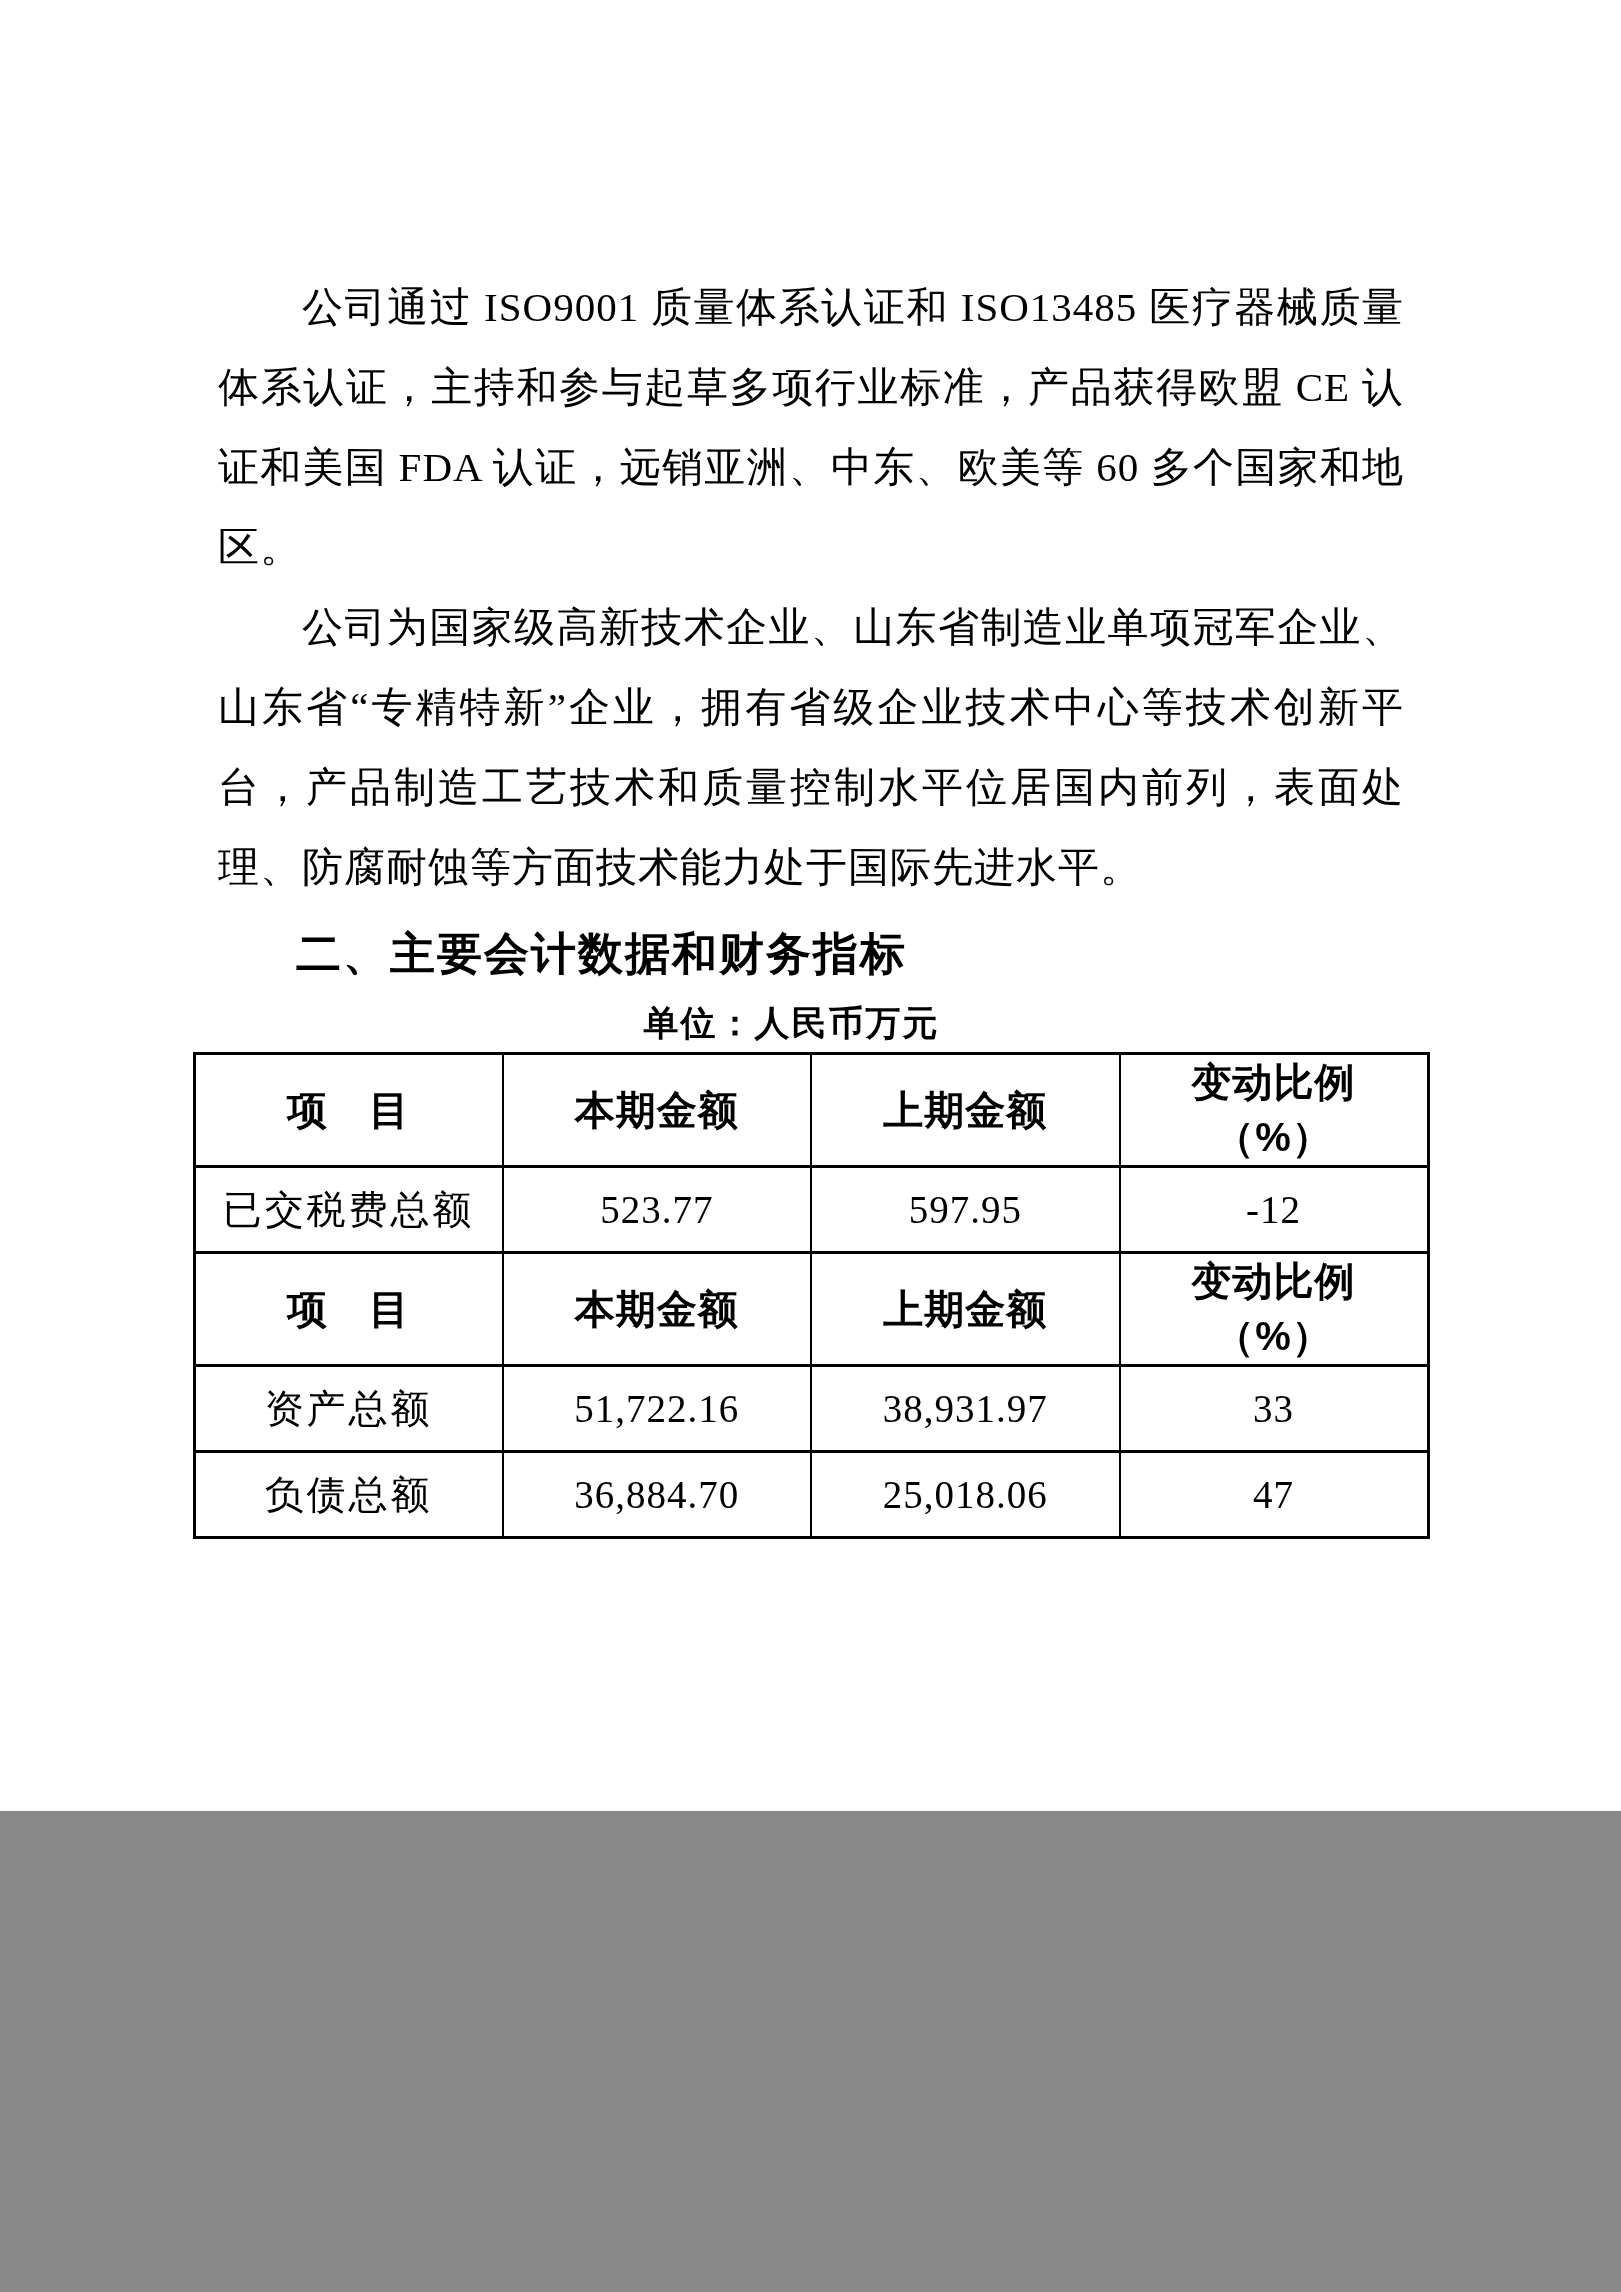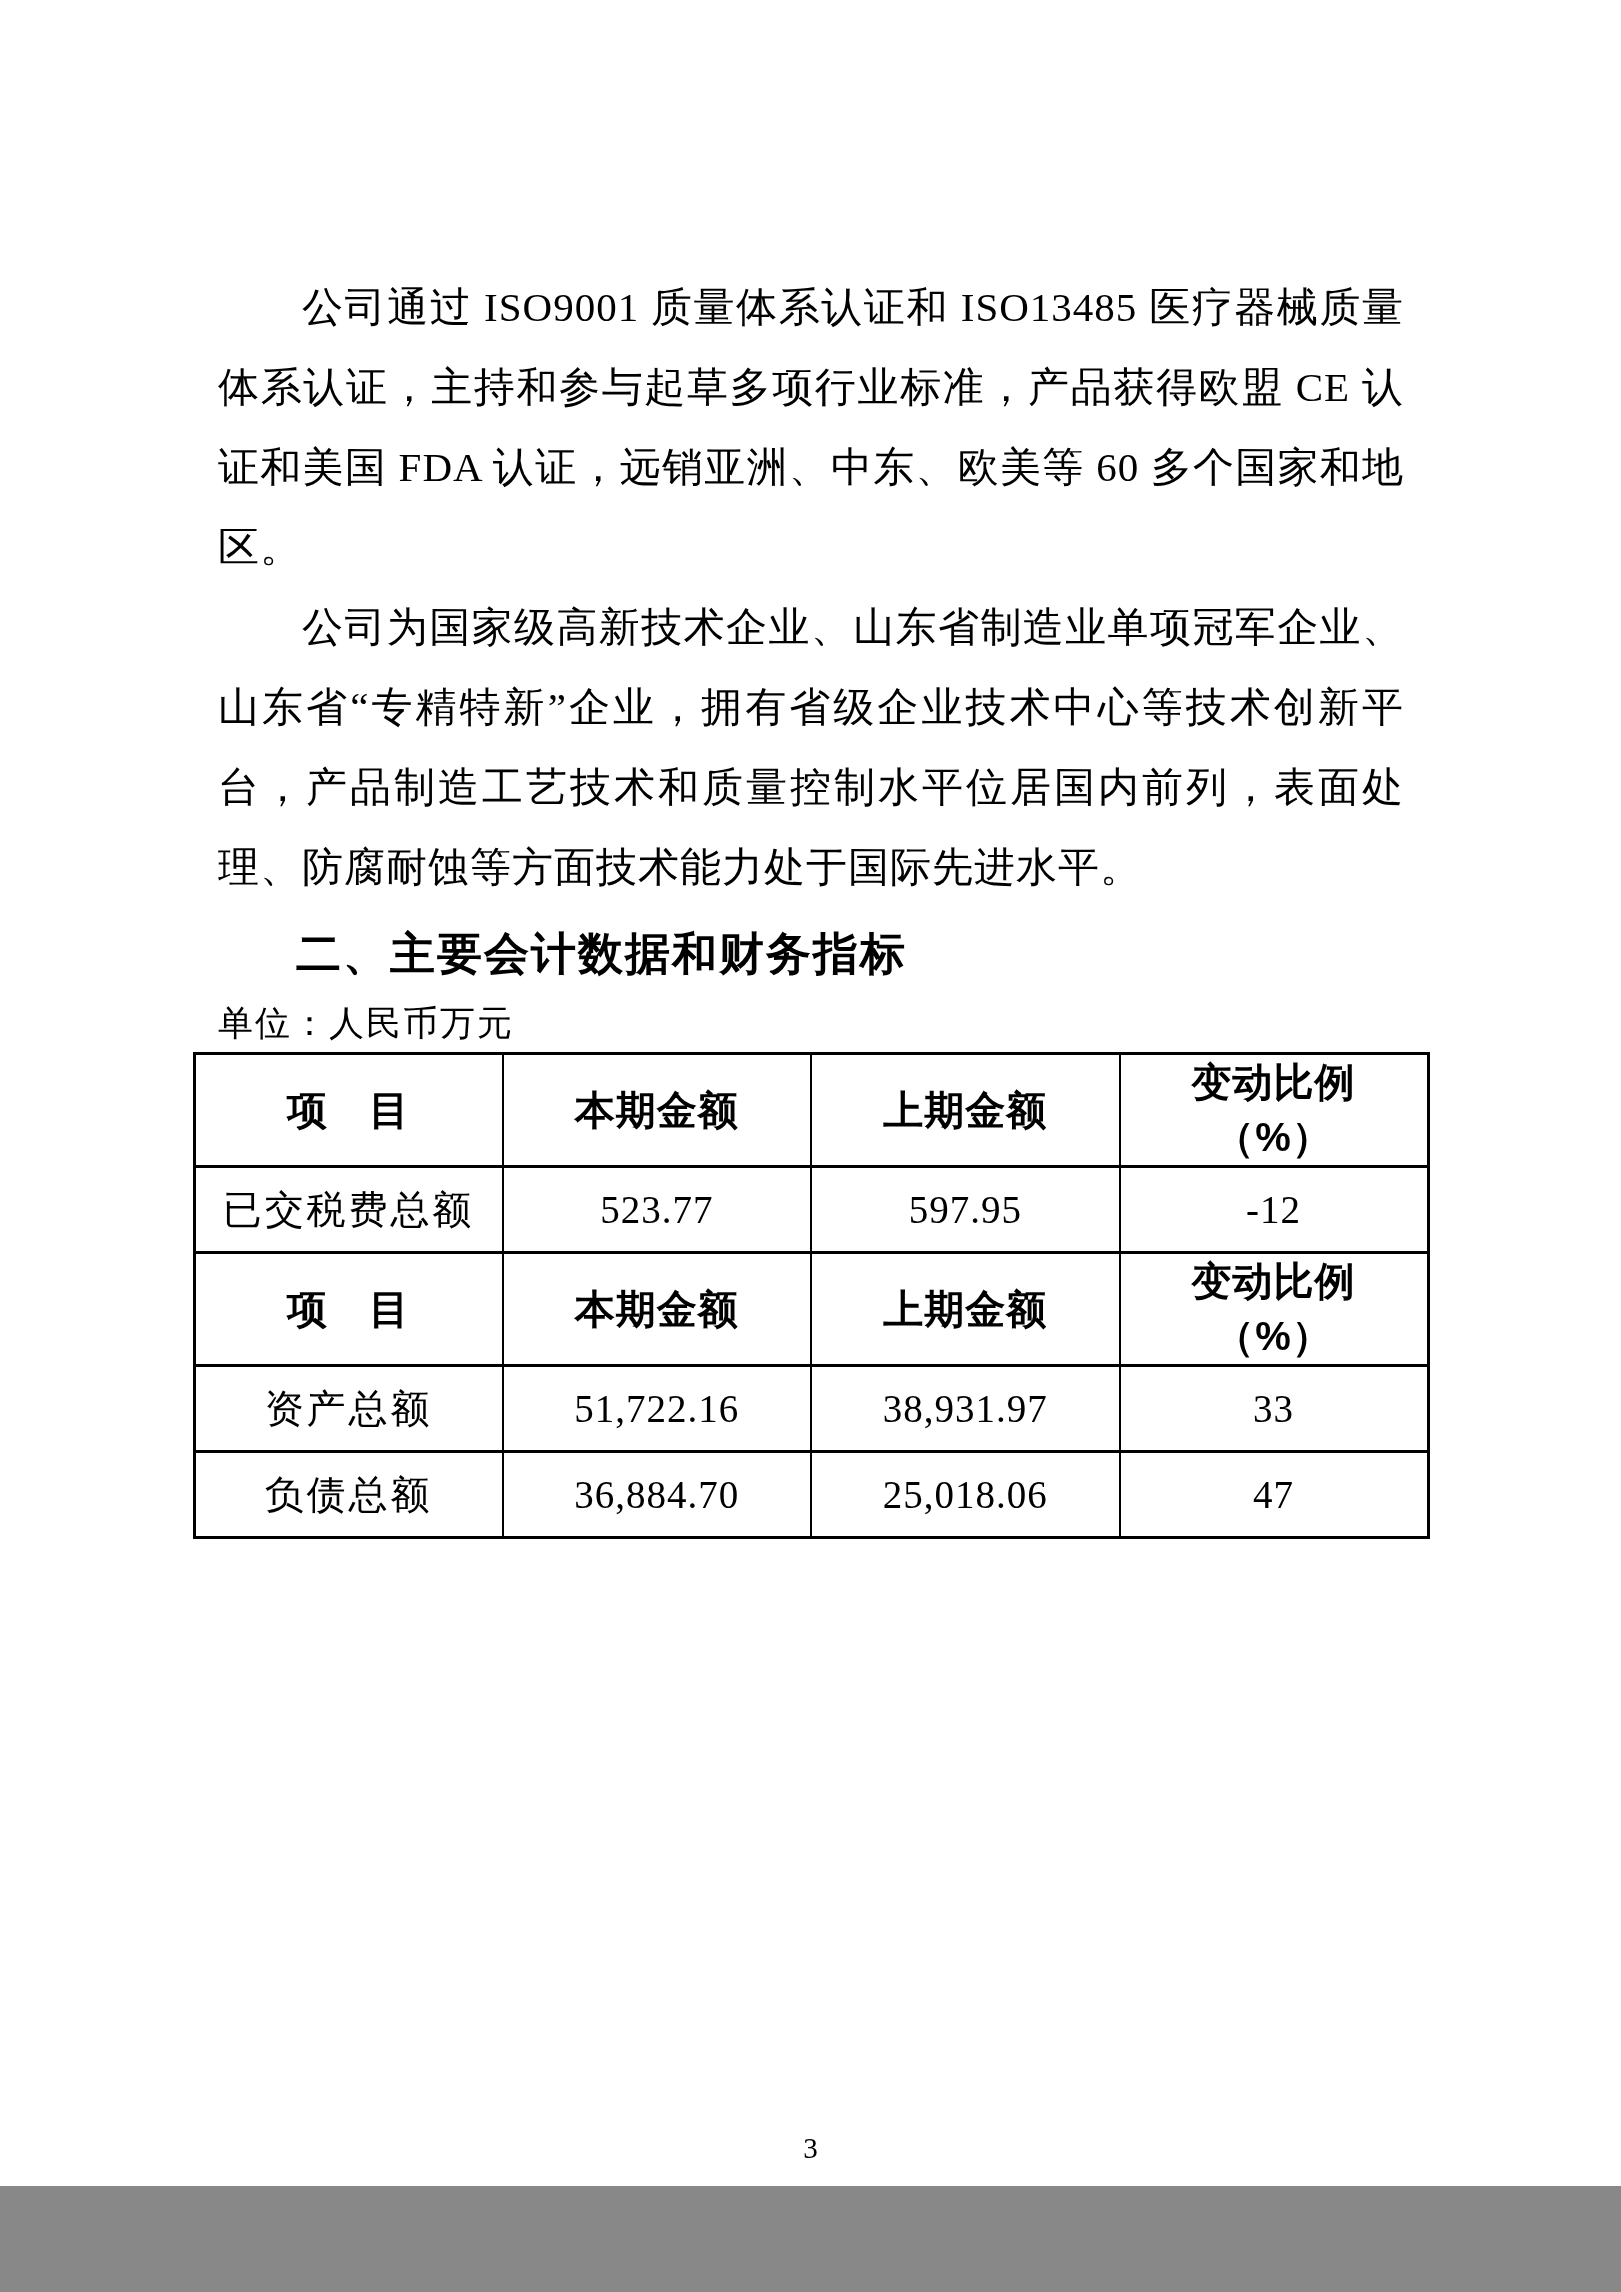--- a/index.html
+++ b/index.html
@@ -1,20 +1,20 @@
 <!DOCTYPE html>
 <html><head>
 <meta charset="utf-8">
 <style>
   * { margin: 0; padding: 0; box-sizing: border-box; }
   html, body { background: #888; }
   .page {
     position: relative;
     width: 1621px;
-    height: 2186px;
+    height: 1811px;
     margin: 0 auto;
     background: #ffffff;
     color: #000000;
     font-family: "Liberation Serif", "DejaVu Serif", serif;
     overflow: hidden;
   }
   .content {
     position: absolute;
     left: 218px;
     top: 267px;
@@ -36,23 +36,24 @@
     font-weight: bold;
     font-size: 45px;
     line-height: 65px;
     letter-spacing: 2px;
     color: #000;
   }
   .unit-note {
     margin-top: 13.7px;
     font-size: 35px;
     line-height: 49px;
-    text-align: left;
+    text-align: center;
     padding-right: 39px;
     letter-spacing: 2px;
+    font-weight: bold;
   }
   table.fin-table {
     margin-left: -25.5px;
     width: 1237px;
     margin-top: 3.9px;
     border-collapse: collapse;
     table-layout: fixed;
   }
   table.fin-table td {
     border-left: 2px solid #000;

